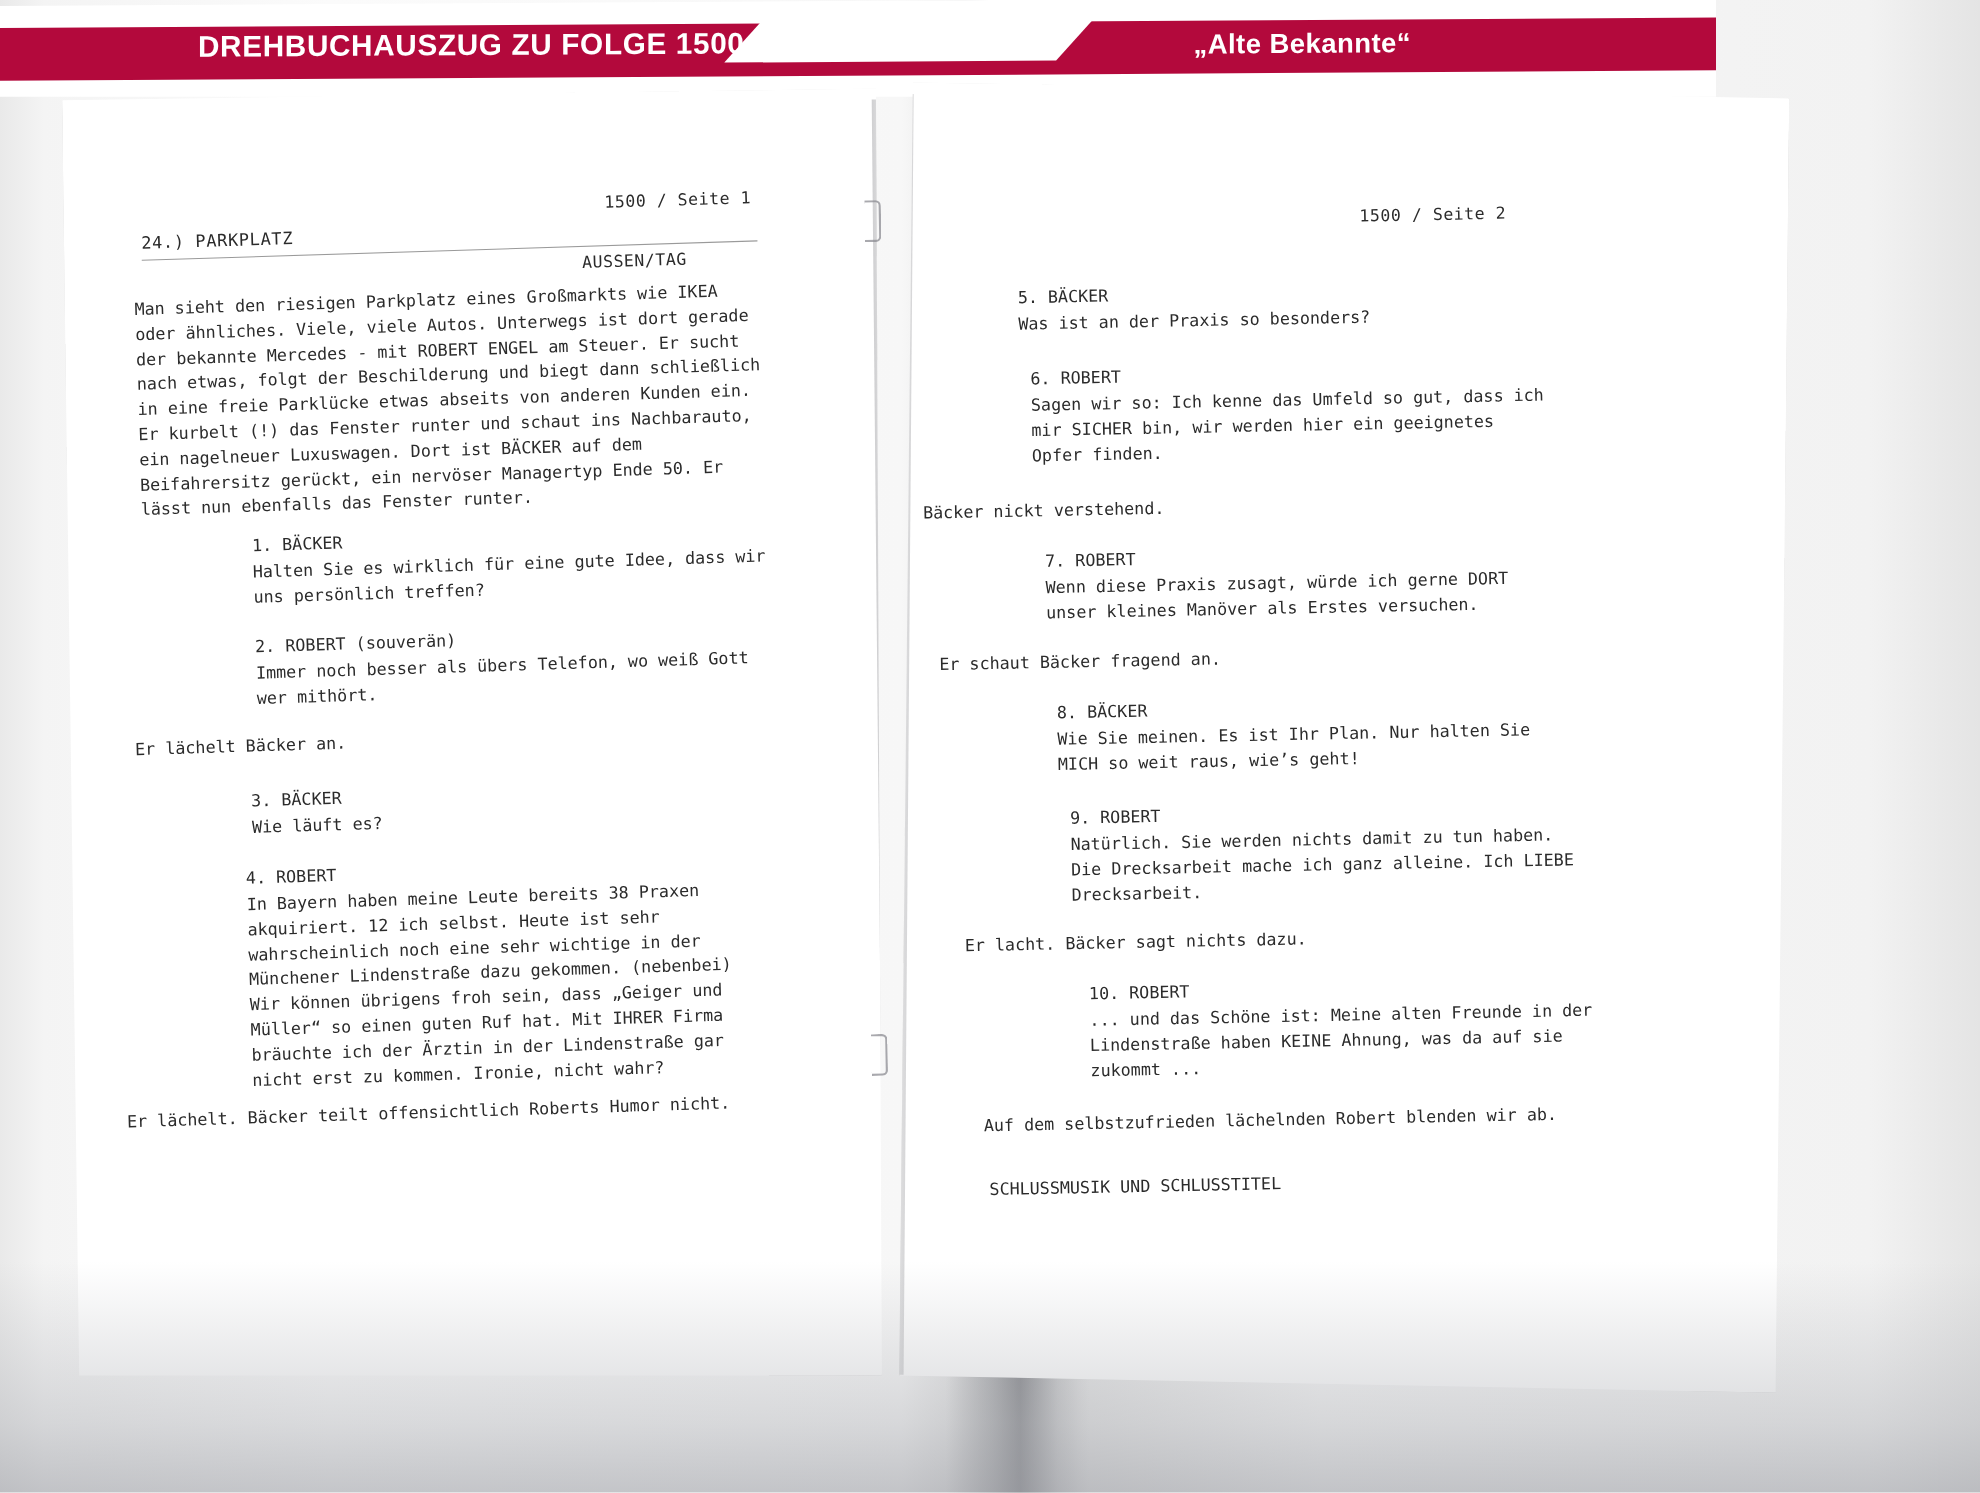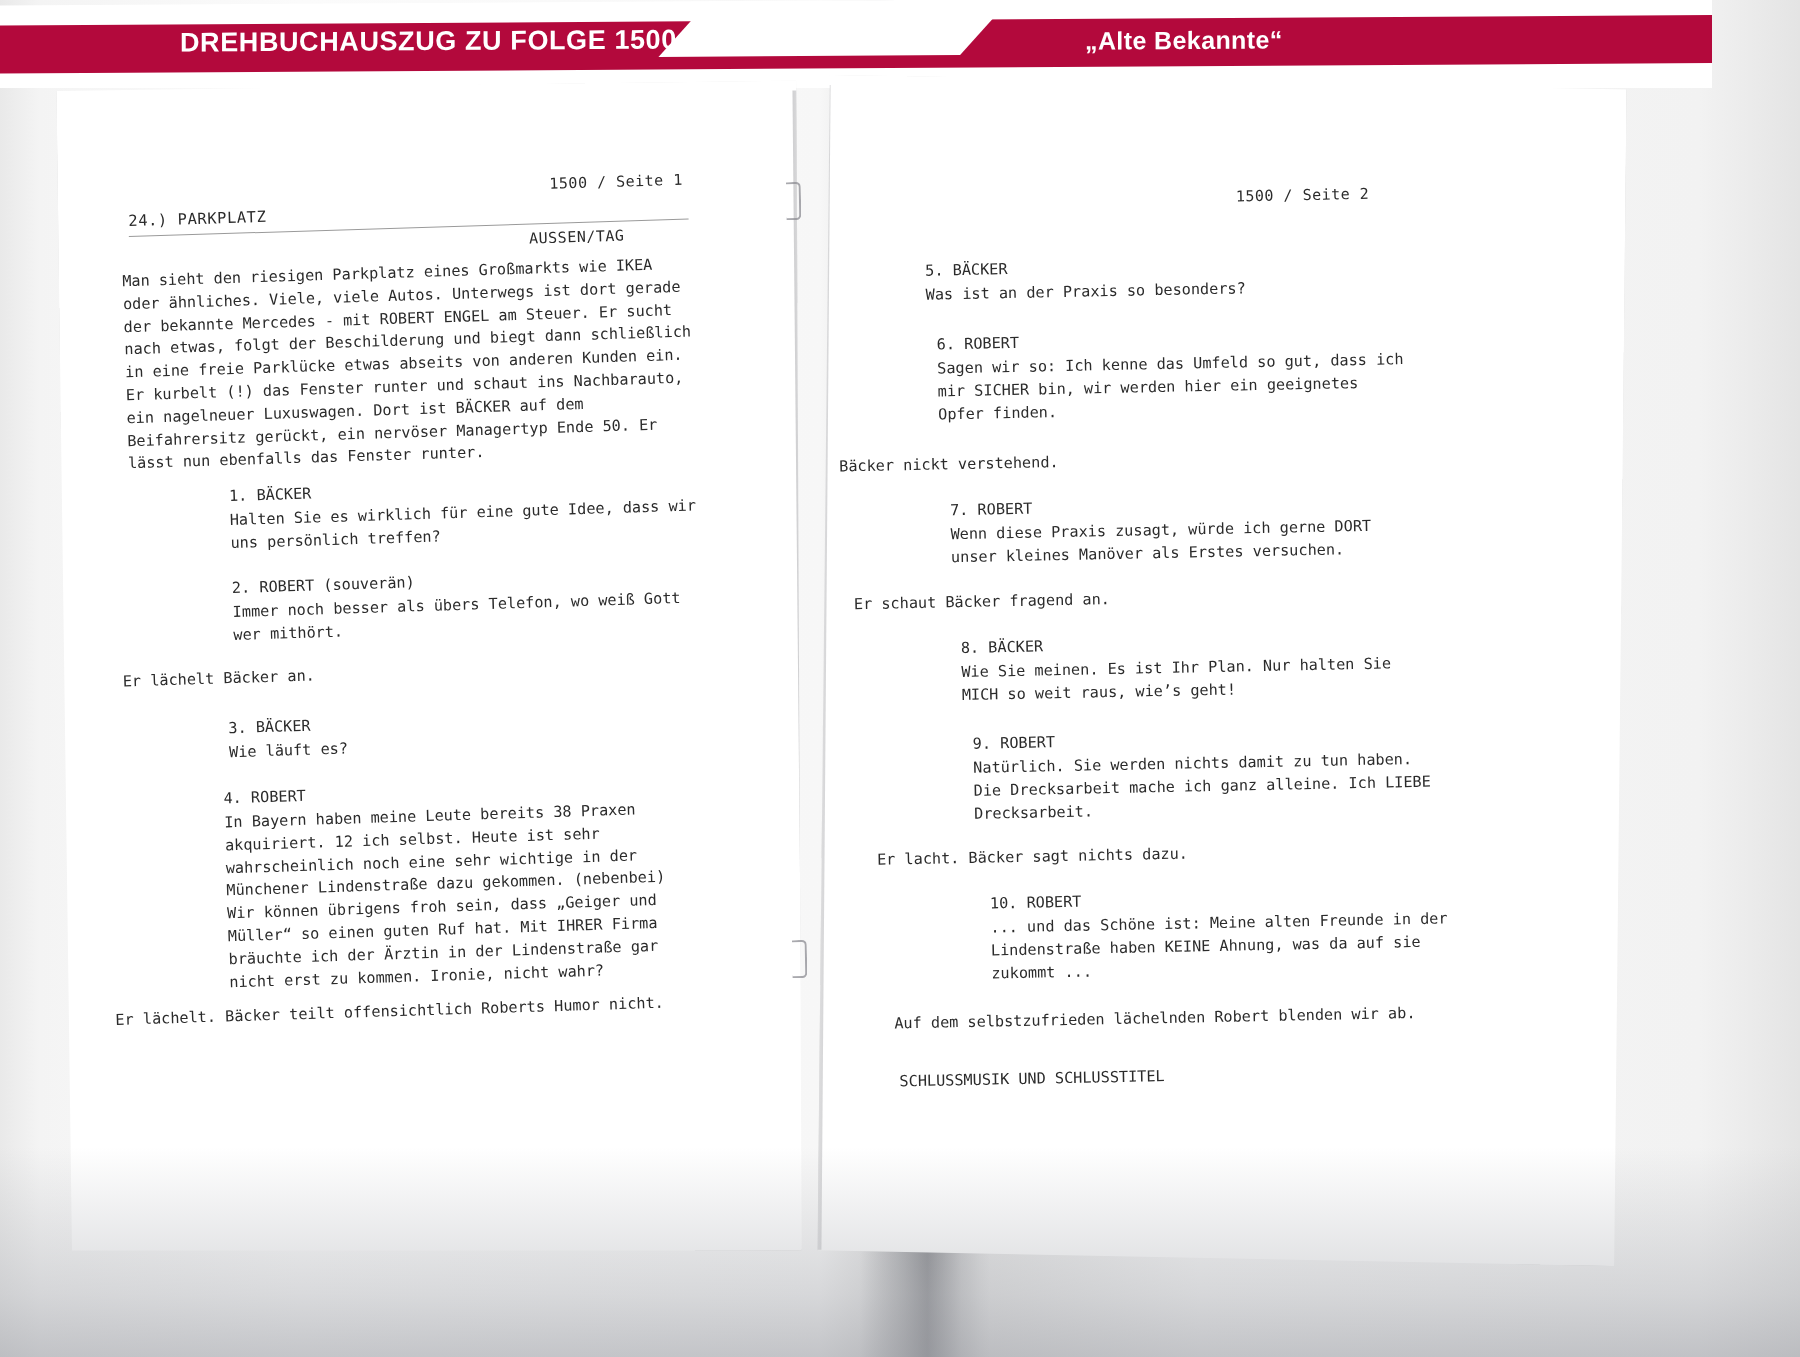--- a/index.html
+++ b/index.html
@@ -63,21 +63,21 @@
     width: 1800px; height: 210px;
     background: linear-gradient(180deg, rgba(190,190,195,0) 0%, rgba(175,177,182,0.45) 70%, rgba(160,162,168,0.6) 100%);
     pointer-events: none;
   }
 
   
   .banner {
     position: absolute;
     left: 0;
     top: 0;
-    width: 1712px;
+    width: 1560px;
     height: 88px;
     overflow: hidden;
   }
   .banner .band {
     position: absolute;
     left: 0;
     width: 1800px;
     height: 52px;
     background: #b3093c;
     top: 18px;

